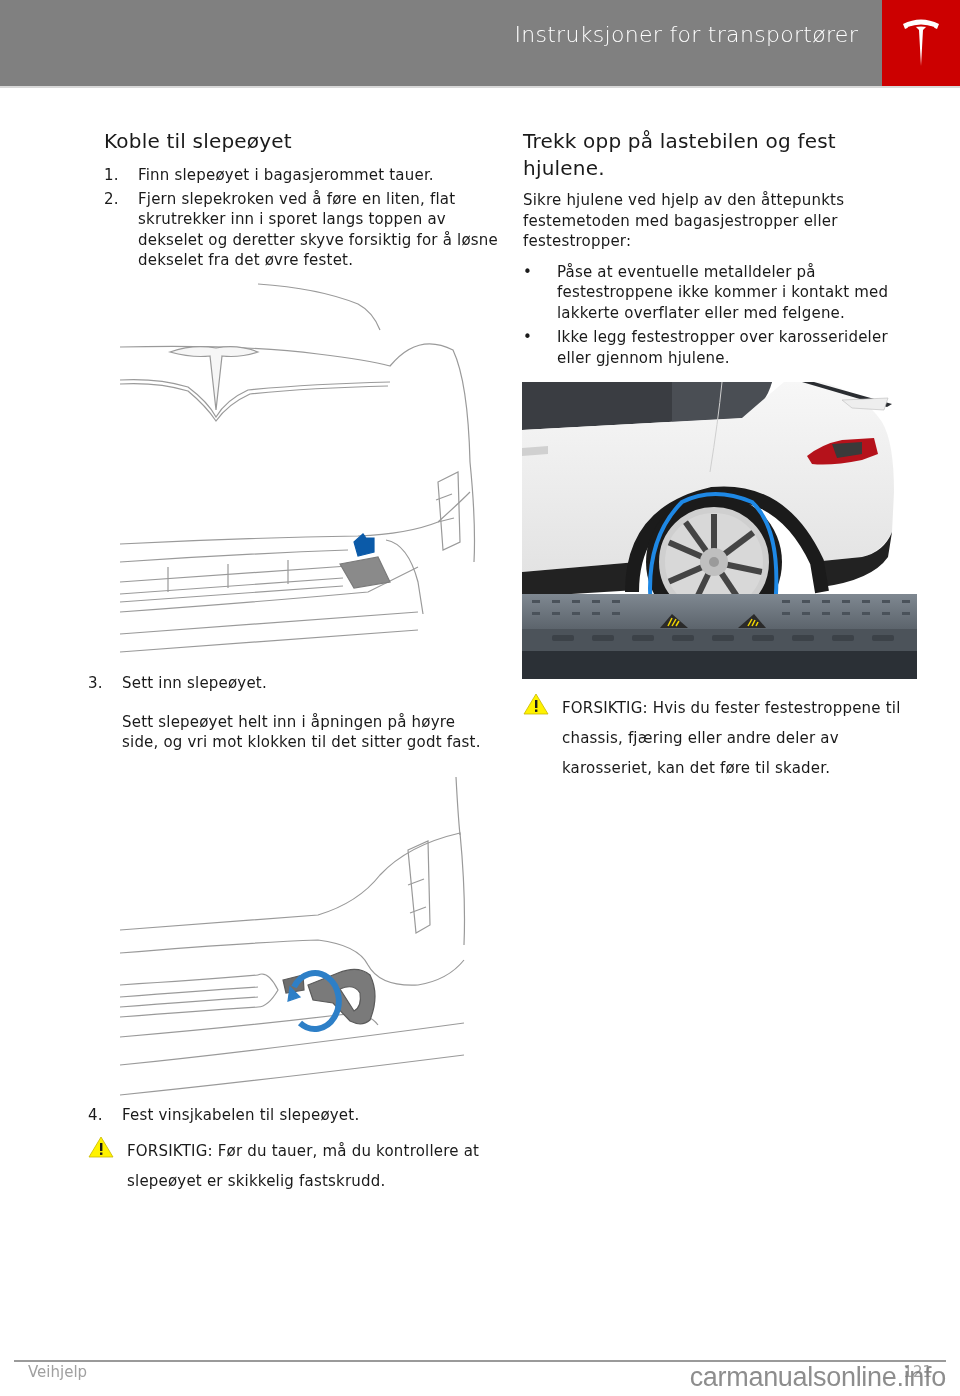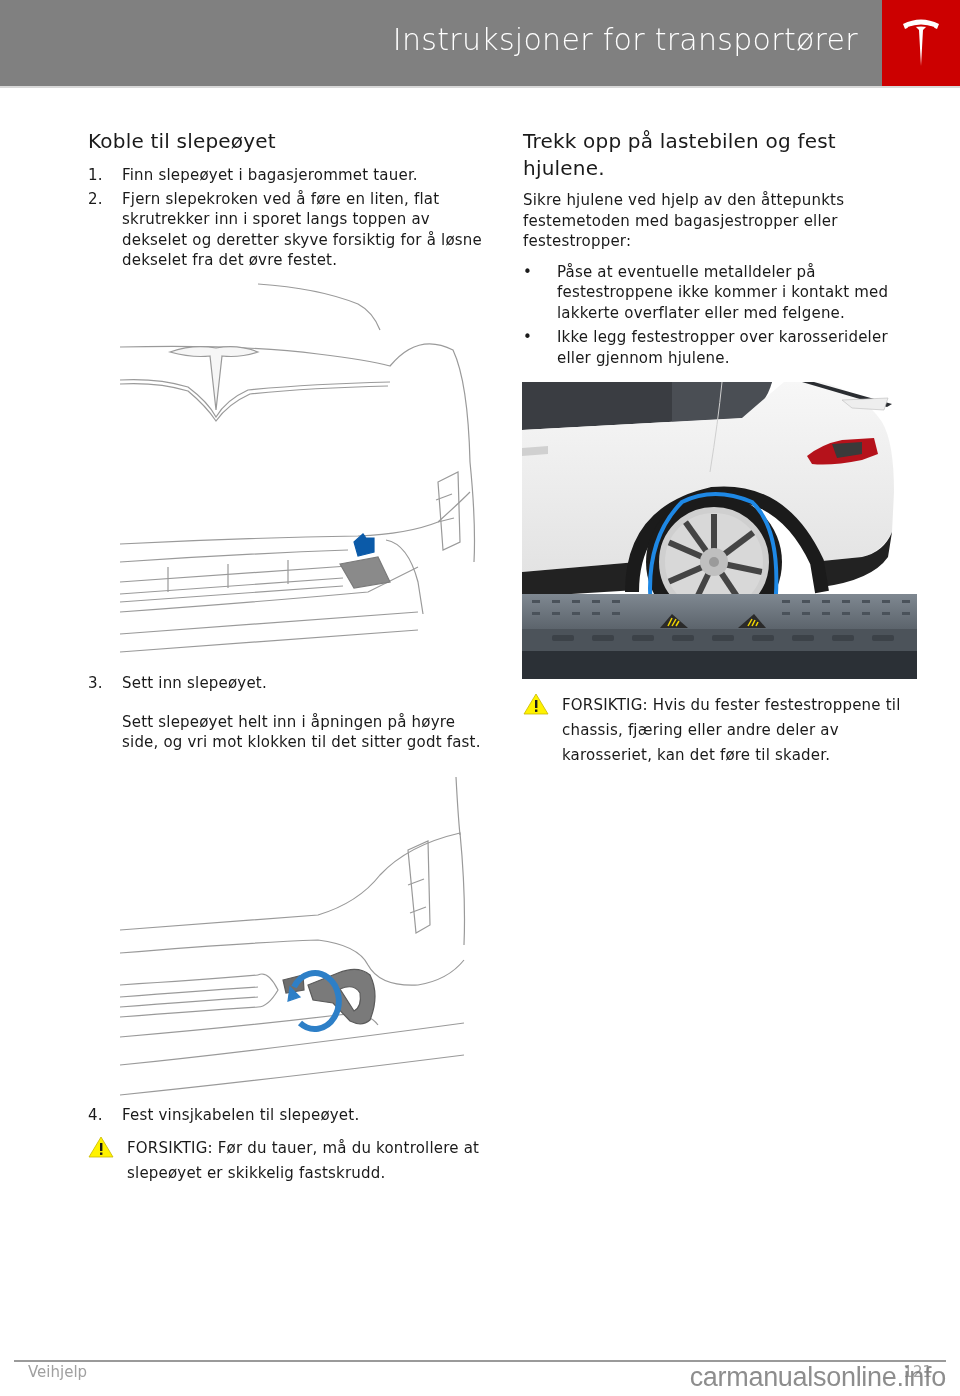--- a/index.html
+++ b/index.html
@@ -1,40 +1,40 @@
 <!DOCTYPE html>
 <html><head>
   <meta charset="utf-8">
   <style>
     * { box-sizing: border-box; margin: 0; padding: 0; }
     html, body { width: 960px; height: 1396px; background: #ffffff; overflow: hidden; }
     body { position: relative; font-family: "DejaVu Sans", sans-serif; color: #1a1a1a; }
 
     .header { position: absolute; left: 0; top: 0; width: 960px; height: 86px; background: #808080; }
-    .header-title { position: absolute; right: 102px; top: 22px; font-size: 30px; color: #ffffff; font-weight: 300; letter-spacing: 0.3px; font-family: "DejaVu Sans", sans-serif; }
+    .header-title { position: absolute; right: 102px; top: 22px; font-size: 22px; color: #ffffff; font-weight: 300; letter-spacing: 0.3px; font-family: "DejaVu Sans", sans-serif; }
     .logo-box { position: absolute; right: 0; top: 0; width: 78px; height: 86px; background: #cc0000; }
     .logo-box svg { position: absolute; left: 19px; top: 16px; }
     .header-bottom { position: absolute; left: 0; top: 86px; width: 960px; height: 2px; background: #d9d9d9; }
 
     .col { position: absolute; }
-    .col-left { left: 88px; top: 128px; width: 395px; }
+    .col-left { left: 104px; top: 128px; width: 395px; }
     .col-right { left: 523px; top: 128px; width: 400px; }
 
     h2 { font-size: 20px; font-weight: normal; color: #1a1a1a; line-height: 27px; margin-bottom: 10px; letter-spacing: 0.2px; }
     .col-right h2 { margin-bottom: 8px; }
 
     .p { font-size: 15px; line-height: 20.5px; color: #1a1a1a; letter-spacing: 0.2px; }
 
     .step { position: relative; padding-left: 34px; font-size: 15px; line-height: 20.5px; margin-bottom: 3px; letter-spacing: 0.2px; }
     .step .num { position: absolute; left: 0; top: 0; }
 
     .bullet { position: relative; padding-left: 34px; font-size: 15px; line-height: 20.5px; margin-bottom: 4px; letter-spacing: 0.2px; }
     .bullet .dot { position: absolute; left: 0; top: 0; }
 
-    .warn { position: relative; padding-left: 39px; font-size: 15px; line-height: 25px; letter-spacing: 0.2px; }
+    .warn { position: relative; padding-left: 39px; font-size: 15px; line-height: 30px; letter-spacing: 0.2px; }
     .warn .tri { position: absolute; left: 0; top: 0; }
 
     .figure { position: absolute; overflow: hidden; }
 
     .footer-line { position: absolute; left: 14px; top: 1360px; width: 932px; height: 2px; background: #9a9a9a; }
     .footer-left { position: absolute; left: 28px; top: 1363px; font-size: 15px; color: #a0a0a0; }
     .footer-right { position: absolute; right: 28px; top: 1363px; font-size: 15px; color: #a0a0a0; }
     .watermark { position: absolute; right: 14px; top: 1362px; font-size: 27px; color: #7a7a7a; font-family: "Liberation Sans", sans-serif; opacity: 0.85; letter-spacing: -0.3px; }
   </style>
 </head>

